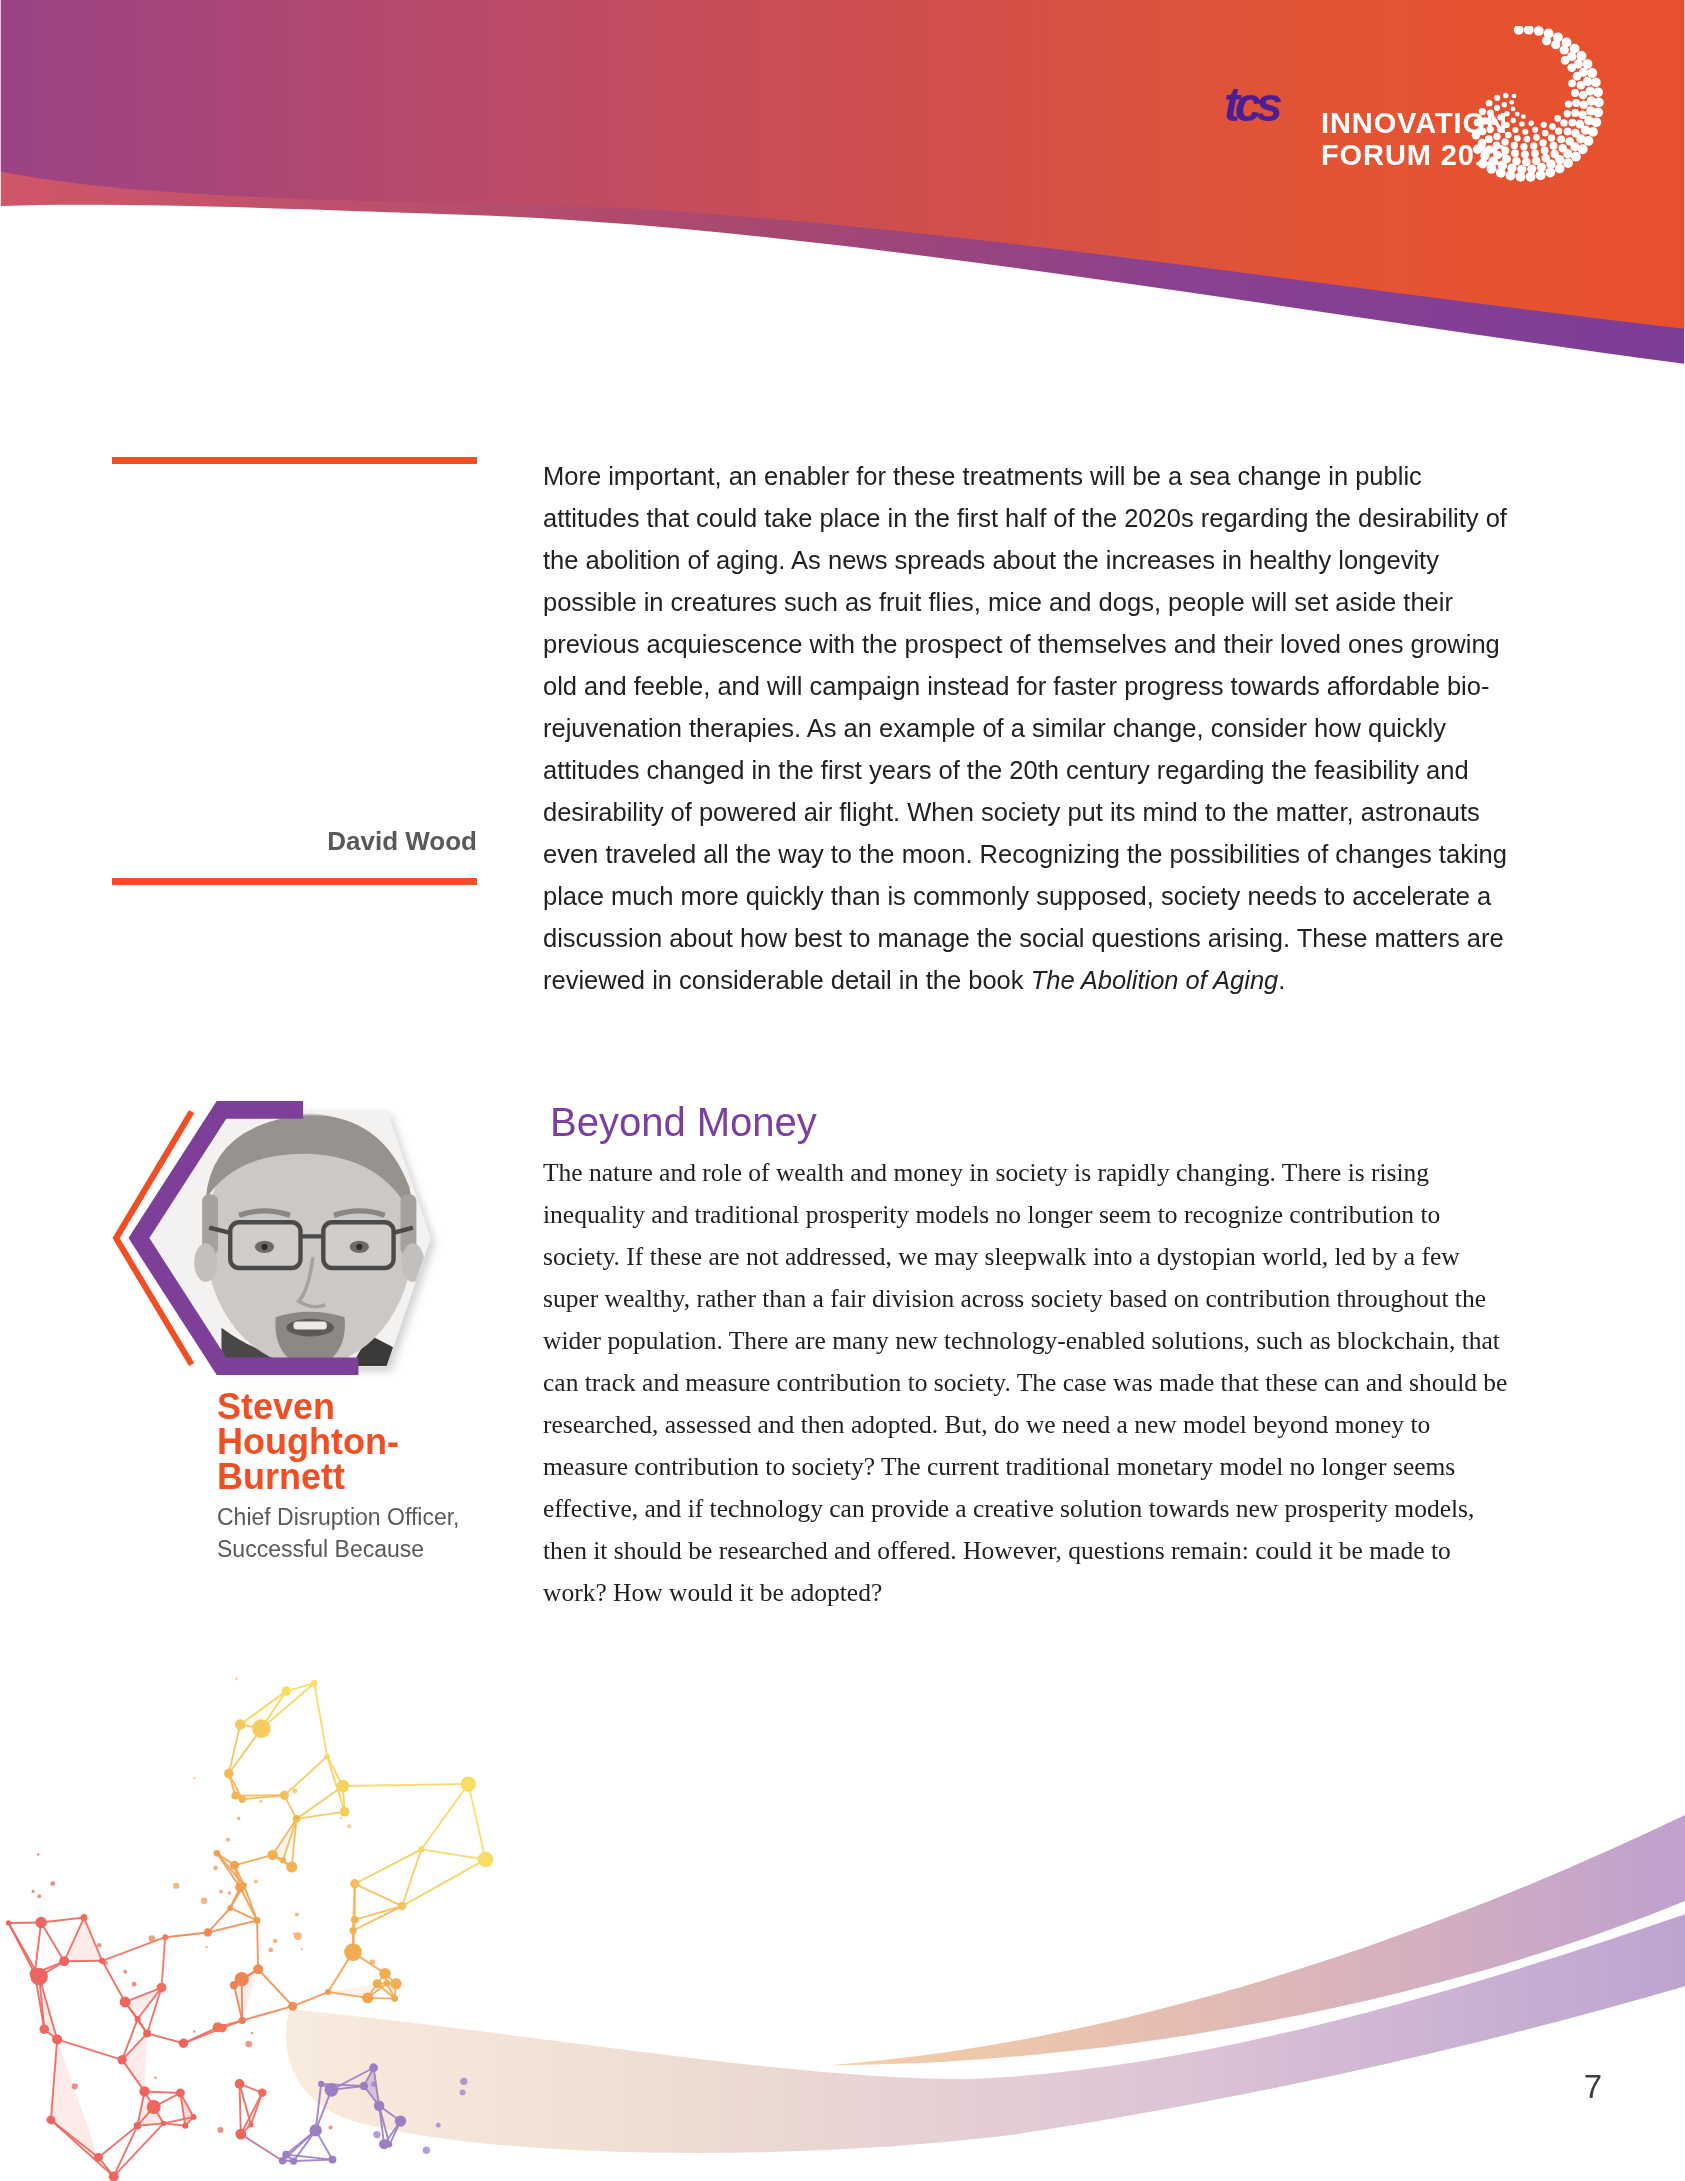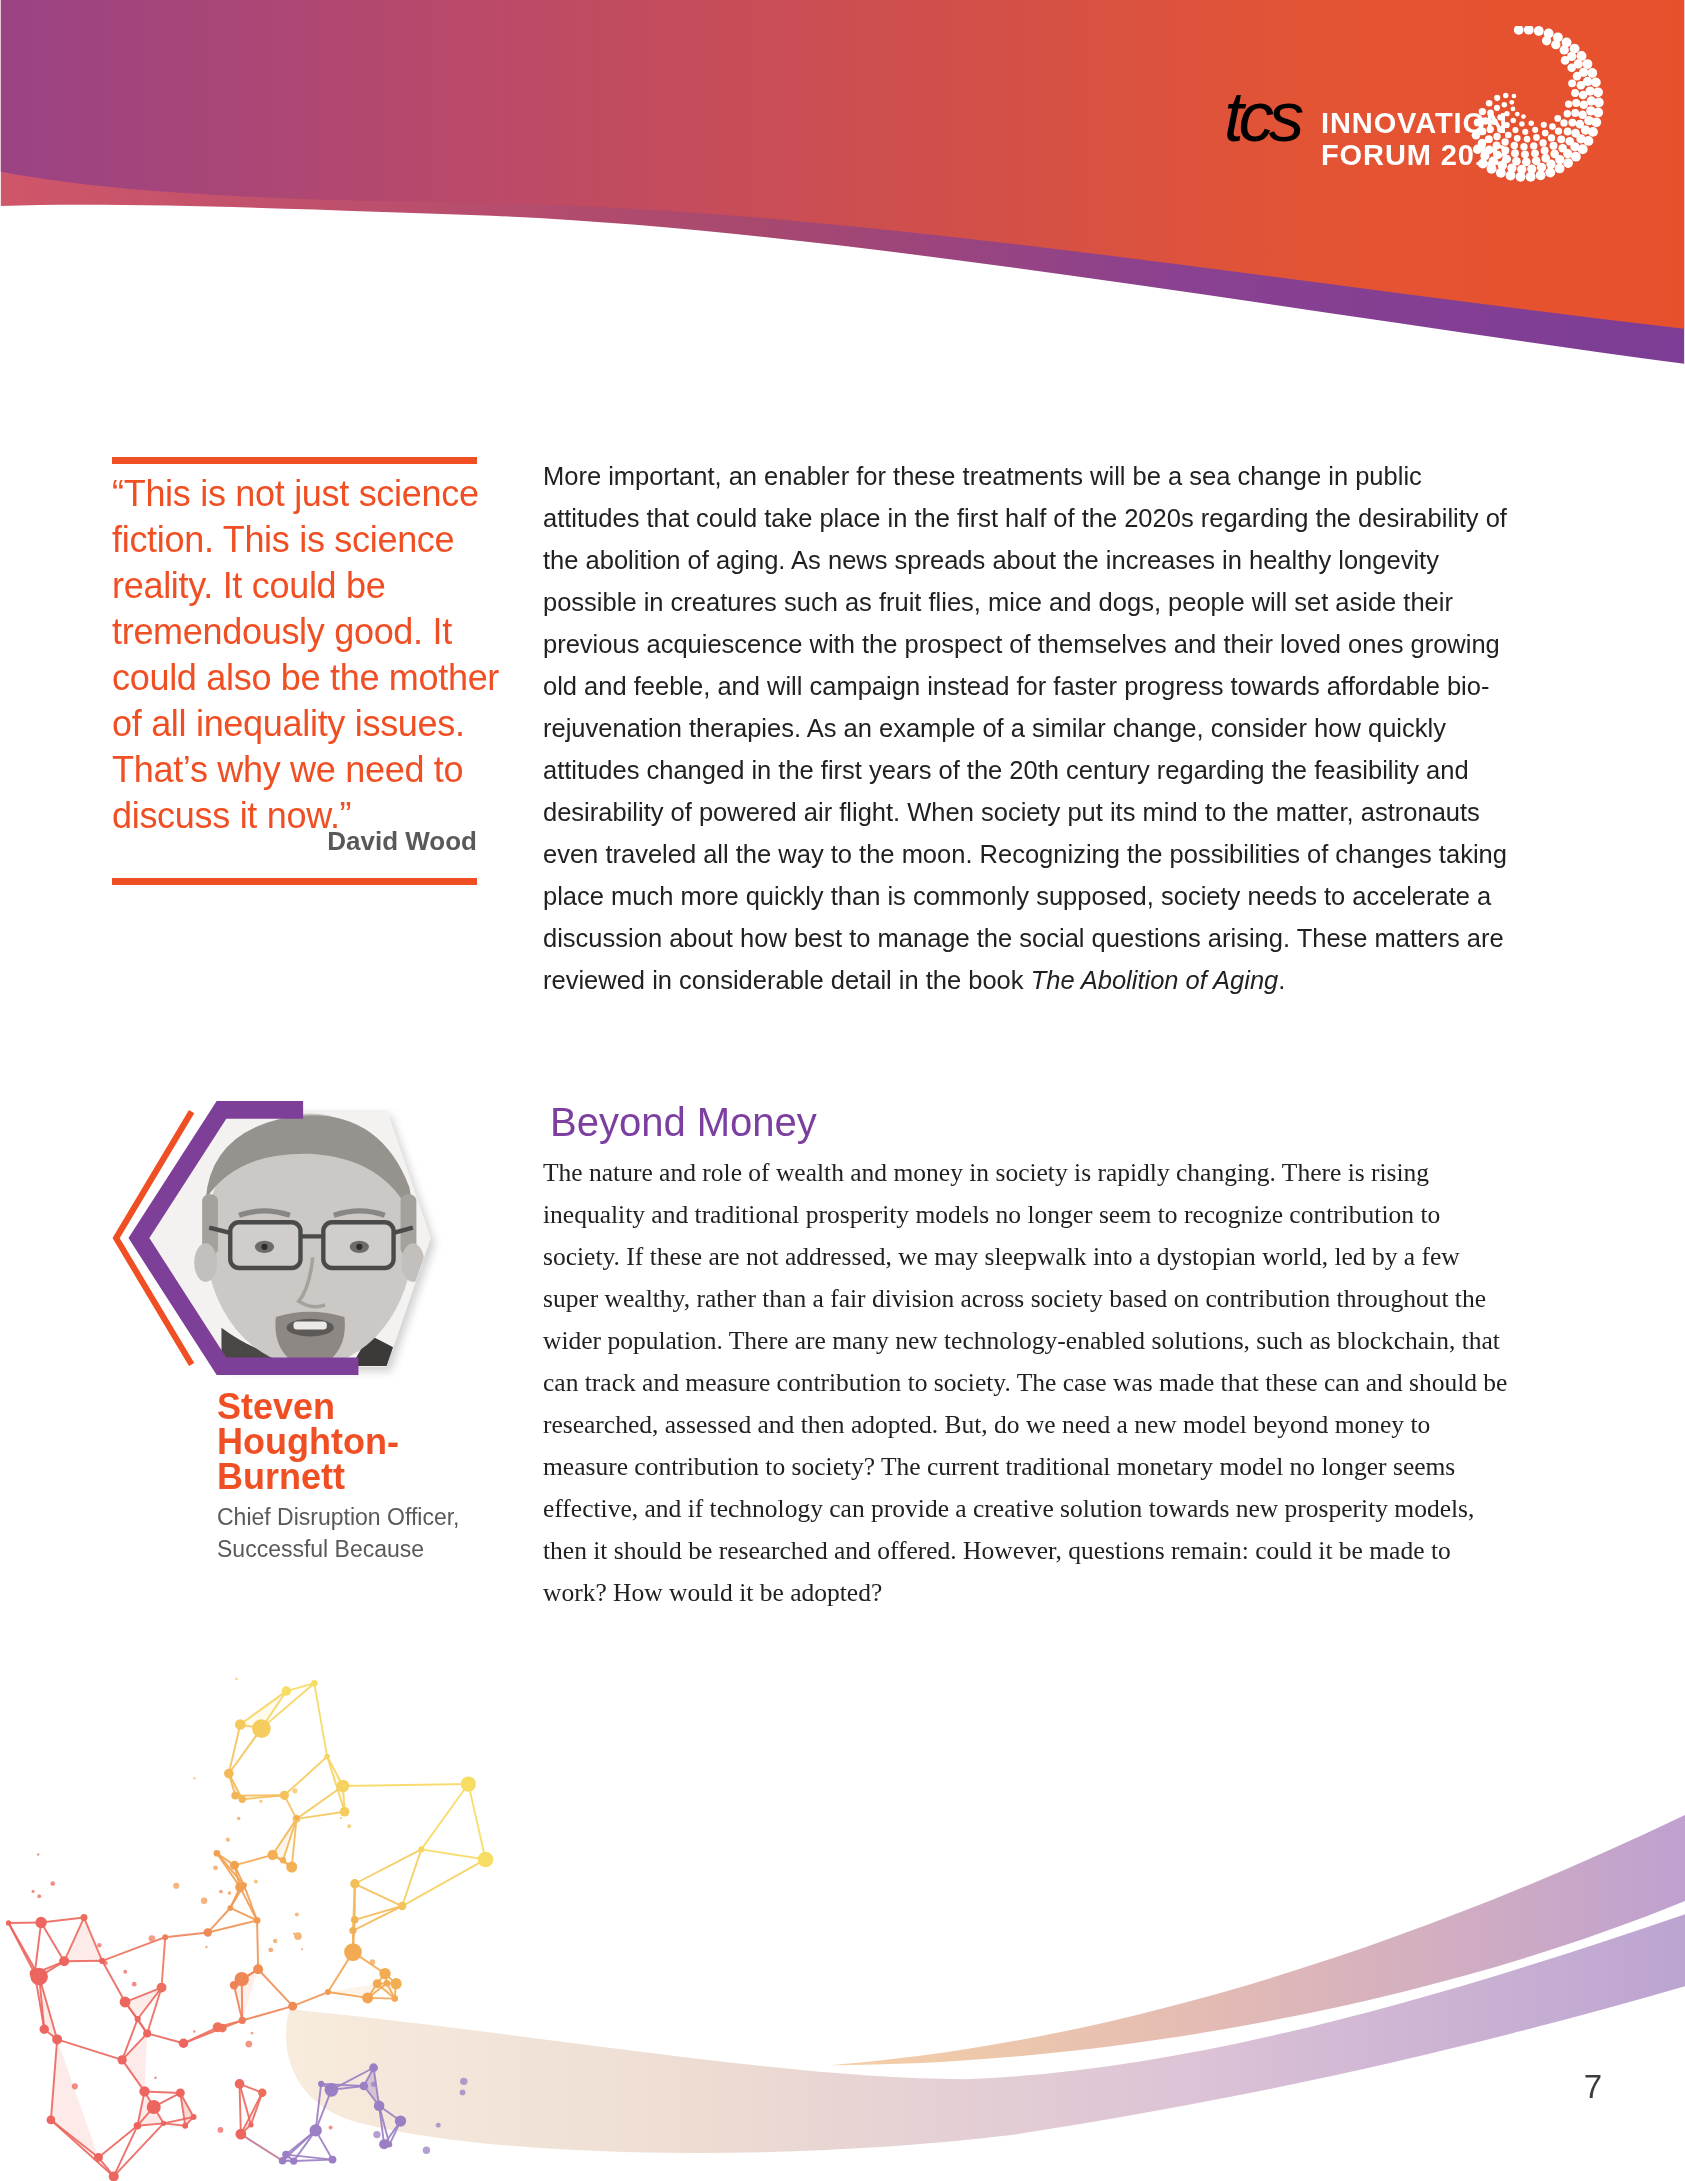--- a/index.html
+++ b/index.html
@@ -6,22 +6,22 @@
   .page{
     position:relative; width:1685px; height:2181px; background:#ffffff;
     overflow:hidden; font-family:"Liberation Sans", sans-serif; margin:0 auto;
   }
   .abs{position:absolute;}
   svg{display:block;}
 
   
   #header-curves{left:0; top:0;}
   .logo-tcs{
-    left:1224px; top:81px; color:#000000; font-weight:normal; font-style:italic;
-    font-size:71px; letter-spacing:-5.3px; line-height:1;
+    left:1224px; top:81px; color:#4c1d95; font-weight:bold; font-style:italic;
+    font-size:48px; letter-spacing:-5.3px; line-height:1;
   }
   .logo-line1{
     left:1321px; top:109px; color:#fff; font-weight:bold;
     font-size:29px; letter-spacing:0.9px; line-height:1;
   }
   .logo-line2{
     left:1321px; top:141px; color:#fff; font-weight:bold;
     font-size:29px; letter-spacing:0.9px; line-height:1;
   }
 
@@ -225,21 +225,20 @@
       <circle cx="1713.3" cy="119.6" r="3.1" fill="#ffffff"></circle>
       <circle cx="1714.9" cy="109.1" r="3.1" fill="#ffffff"></circle>
       <circle cx="1735.1" cy="133.1" r="2.7" fill="#ffffff"></circle>
       <circle cx="1728.1" cy="130.3" r="2.7" fill="#ffffff"></circle>
       <circle cx="1723.2" cy="124.4" r="2.7" fill="#ffffff"></circle>
       <circle cx="1721.8" cy="116.9" r="2.7" fill="#ffffff"></circle>
       <circle cx="1724.3" cy="109.7" r="2.7" fill="#ffffff"></circle>
     </svg>
 
   <div id="q-rule-top" class="abs q-rule"></div>
-  <p id="pull-quote" class="abs">“This is not just science fiction. This is science reality. It could be tremendously good. It could also be the mother of all inequality issues. That’s why we need to discuss it now.”</p>
   <div id="quote-attribution" class="abs">David Wood</div>
   <div id="q-rule-bottom" class="abs q-rule"></div>
 
   <p id="par1" class="abs body-par"><span>More important, an enabler for these treatments will be a sea change in public attitudes that could take place in the first half of the 2020s regarding the desirability of the abolition of aging. As news spreads about the increases in healthy longevity possible in creatures such as fruit flies, mice and dogs, people will set aside their previous acquiescence with the prospect of themselves and their loved ones growing old and feeble, and will campaign instead for faster progress towards affordable bio-rejuvenation therapies. As an example of a similar change, consider how quickly attitudes changed in the first years of the 20th century regarding the feasibility and desirability of powered air flight. When society put its mind to the matter, astronauts even traveled all the way to the moon. Recognizing the possibilities of changes taking place much more quickly than is commonly supposed, society needs to accelerate a discussion about how best to manage the social questions arising. These matters are reviewed in considerable detail in the book </span><span style="font-style: italic;">The Abolition of Aging</span><span>.</span></p>
   <h2 id="section-heading" class="abs">Beyond Money</h2>
   <p id="par2" class="abs body-par">The nature and role of wealth and money in society is rapidly changing. There is rising inequality and traditional prosperity models no longer seem to recognize contribution to society. If these are not addressed, we may sleepwalk into a dystopian world, led by a few super wealthy, rather than a fair division across society based on contribution throughout the wider population. There are many new technology-enabled solutions, such as blockchain, that can track and measure contribution to society. The case was made that these can and should be researched, assessed and then adopted. But, do we need a new model beyond money to measure contribution to society? The current traditional monetary model no longer seems effective, and if technology can provide a creative solution towards new prosperity models, then it should be researched and offered. However, questions remain: could it be made to work? How would it be adopted?</p>
 
   <svg id="hex-figure" class="abs" width="360" height="303" viewBox="100 1230 410 345">
     <defs>
       <clipPath id="hexClip">

